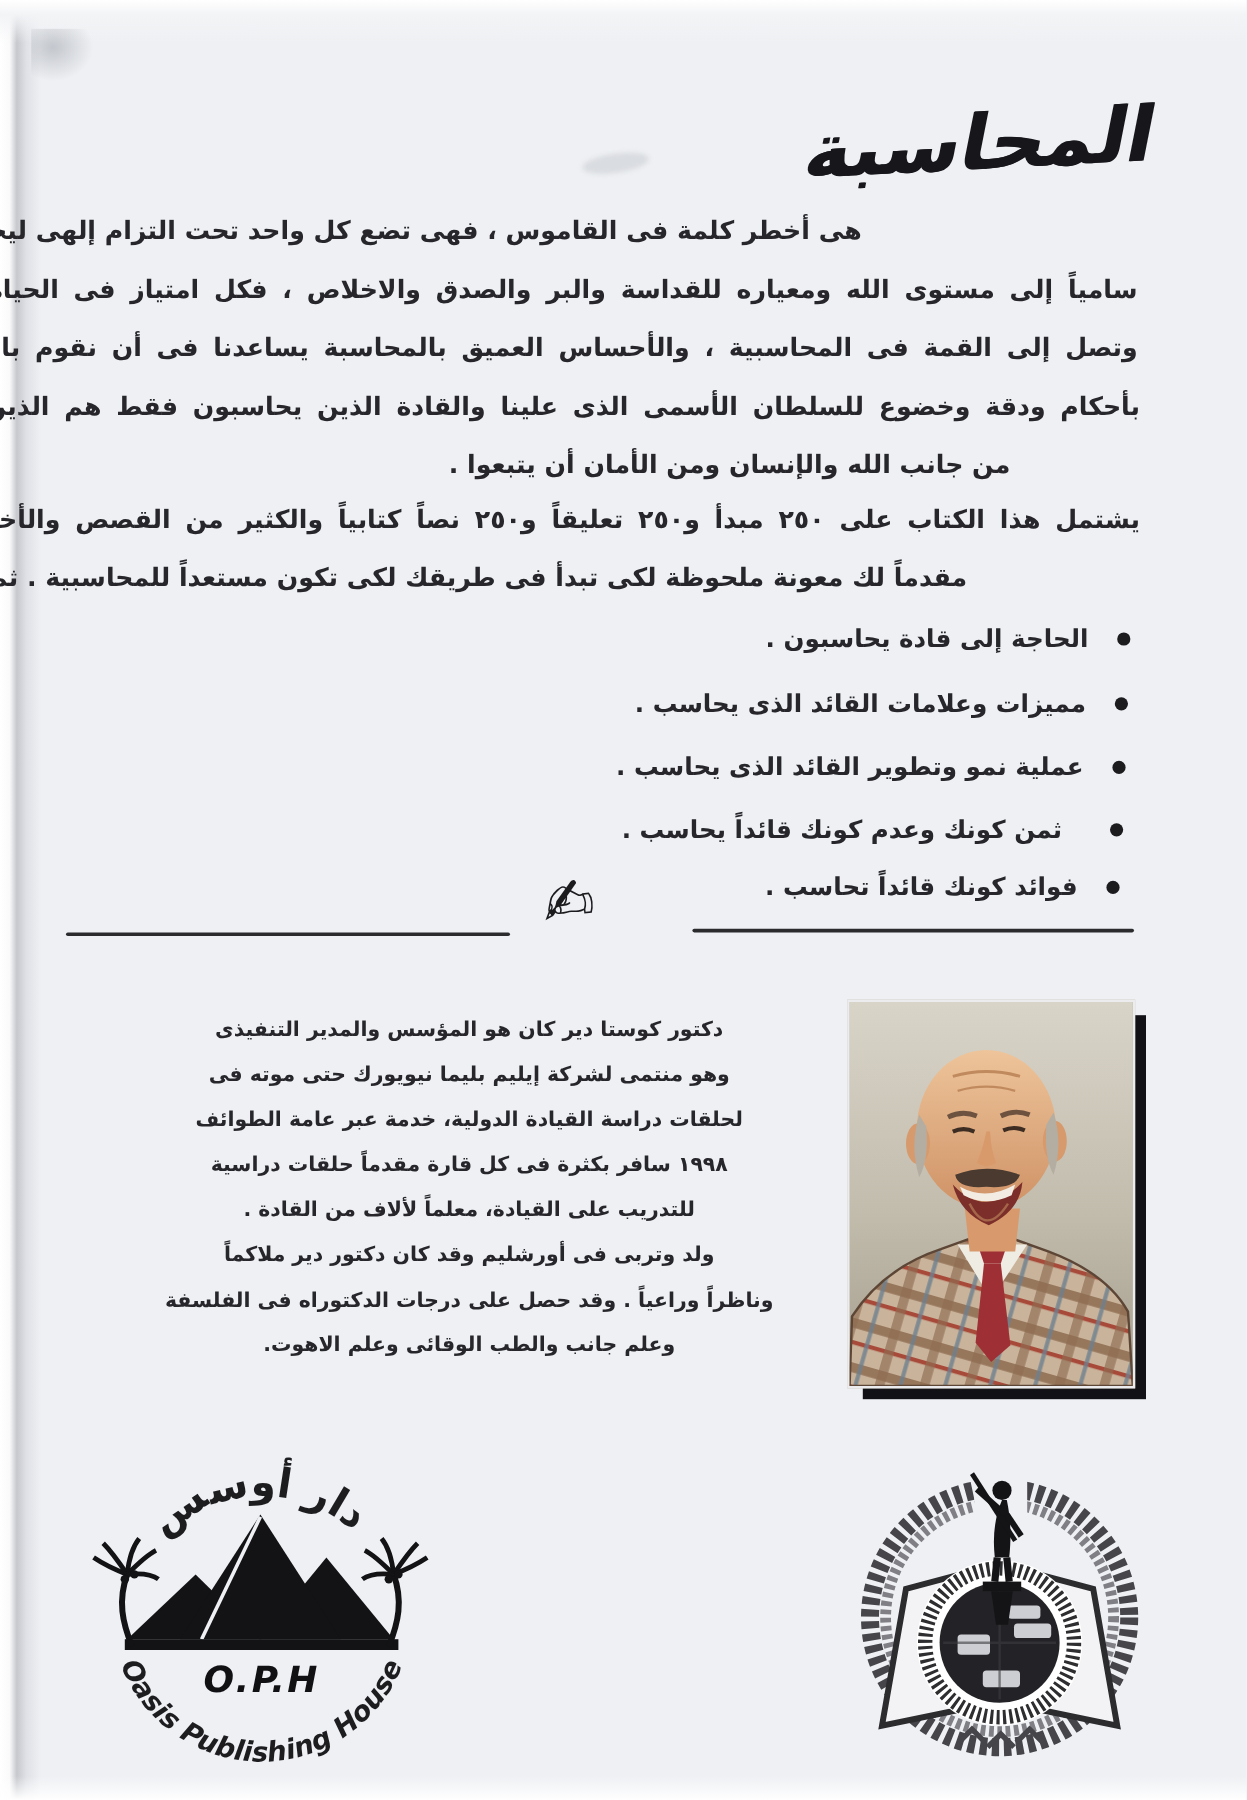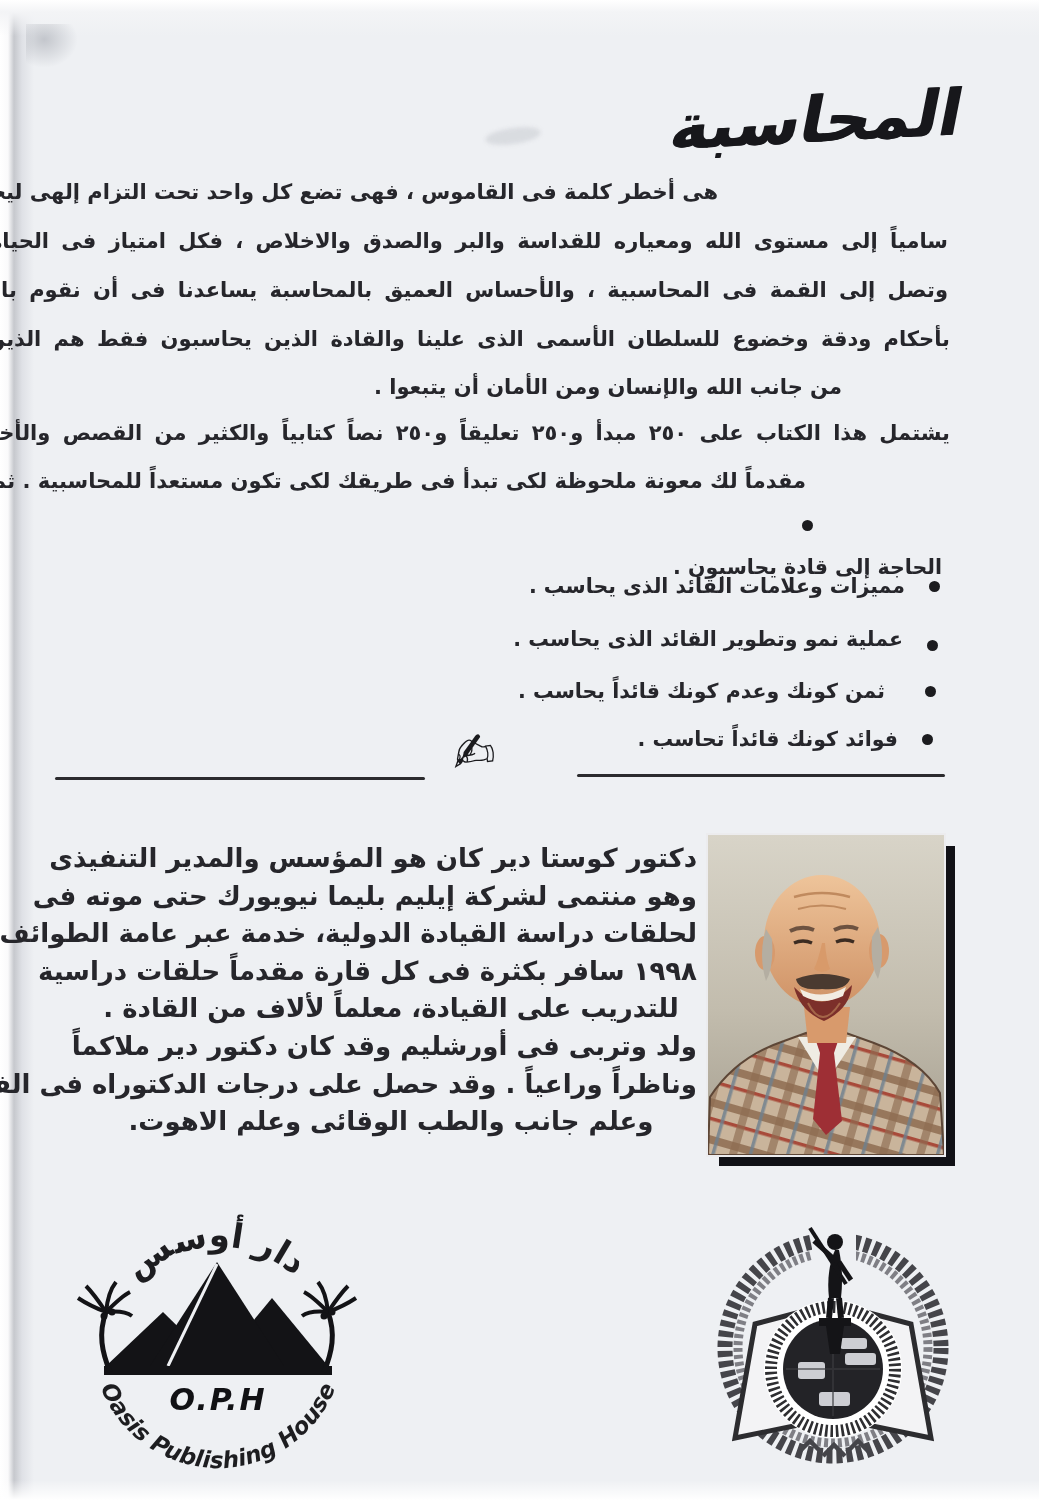--- a/index.html
+++ b/index.html
@@ -32,21 +32,21 @@
   .dot{width:11px;height:11px;border-radius:50%;background:#1c1c1f;flex:0 0 auto;}
   .bullet .btxt{font-weight:bold;font-size:20.5px;color:#26262b;white-space:nowrap;}
 
   
   .rule{position:absolute;height:3px;background:#2b2b2e;border-radius:2px;}
   .pen{position:absolute;left:452px;top:726px;font-size:52px;color:#1b1b1e;
     transform:rotate(-6deg);line-height:1;}
 
   
   .bio{position:absolute;left:85px;top:840px;width:612px;text-align:center;direction:rtl;}
-  .bio div{font-weight:bold;font-size:26px;line-height:37.6px;color:#26262b;white-space:nowrap;text-align:center;}
+  .bio div{font-weight:bold;font-size:17px;line-height:37.6px;color:#26262b;white-space:nowrap;text-align:center;}
 
   
   .photo{position:absolute;left:706px;top:833px;width:236px;height:320px;
     border:2px solid #ececee;box-shadow:11px 11px 0 -2px #111116;background:#beb8ab;}
   .photo svg{display:block;}
 
   .logo-left{position:absolute;left:66px;top:1194px;}
   .logo-right{position:absolute;left:702px;top:1206px;}
 </style>
 </head>
@@ -63,29 +63,29 @@
 
   <div class="line" style="right:321px;top:180px;">هى أخطر كلمة فى القاموس ، فهى تضع كل واحد تحت التزام إلهى ليحيا</div>
   <div class="line stretch" style="right:91px;top:229px;">سامياً إلى مستوى الله ومعياره للقداسة والبر والصدق والاخلاص ، فكل امتياز فى الحياة تتبعه مسئولية</div>
   <div class="line stretch" style="right:91px;top:278px;">وتصل إلى القمة فى المحاسبية ، والأحساس العميق بالمحاسبة يساعدنا فى أن نقوم بالتزاماتنا فى الحياة</div>
   <div class="line stretch" style="right:89px;top:327px;">بأحكام ودقة وخضوع للسلطان الأسمى الذى علينا والقادة الذين يحاسبون فقط هم الذين يوثق بهم تماماً</div>
   <div class="line" style="right:197px;top:375px;margin-left:48px;">من جانب الله والإنسان ومن الأمان أن يتبعوا .</div>
 
   <div class="line stretch" style="right:89px;top:421px;">يشتمل هذا الكتاب على ٢٥٠ مبدأ و٢٥٠ تعليقاً و٢٥٠ نصاً كتابياً والكثير من القصص والأختبارات ،</div>
   <div class="line" style="right:233px;top:469px;">مقدماً لك معونة ملحوظة لكى تبدأ فى طريقك لكى تكون مستعداً للمحاسبية . ثم أن هذا الكتاب يخاطب .</div>
 
-  <div class="bullet" style="right:97px;top:520px;flex-direction:column;">
+  <div class="bullet" style="right:97px;top:520px;">
     <span class="dot"></span>
     <span class="btxt">الحاجة إلى قادة يحاسبون .</span>
   </div>
   <div class="bullet" style="right:99px;top:574px;text-align:right;">
     <span class="dot"></span>
     <span class="btxt">مميزات وعلامات القائد الذى يحاسب .</span>
   </div>
-  <div class="bullet" style="right:101px;top:627px;align-items:flex-end;">
+  <div class="bullet" style="right:101px;top:627px;">
     <span class="dot"></span>
     <span class="btxt">عملية نمو وتطوير القائد الذى يحاسب .</span>
   </div>
   <div class="bullet" style="right:103px;top:679px;gap:40px;">
     <span class="dot"></span>
     <span class="btxt">ثمن كونك وعدم كونك قائداً يحاسب .</span>
   </div>
   <div class="bullet" style="right:106px;top:727px;margin-left:36px;">
     <span class="dot"></span>
     <span class="btxt">فوائد كونك قائداً تحاسب .</span>

